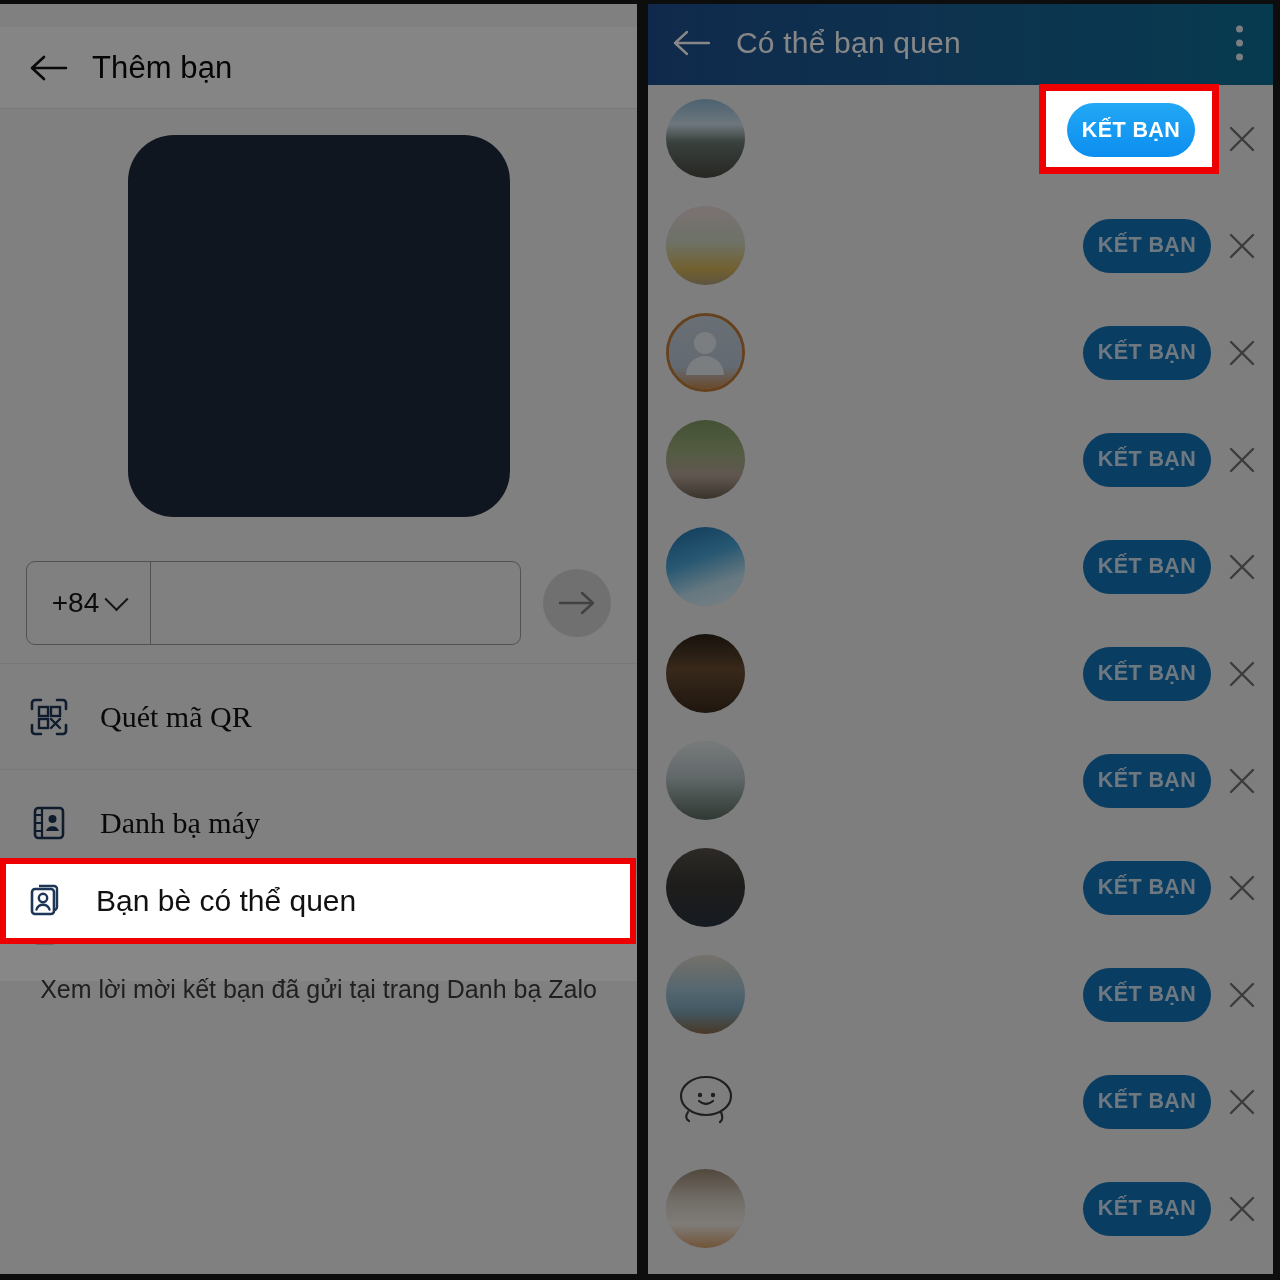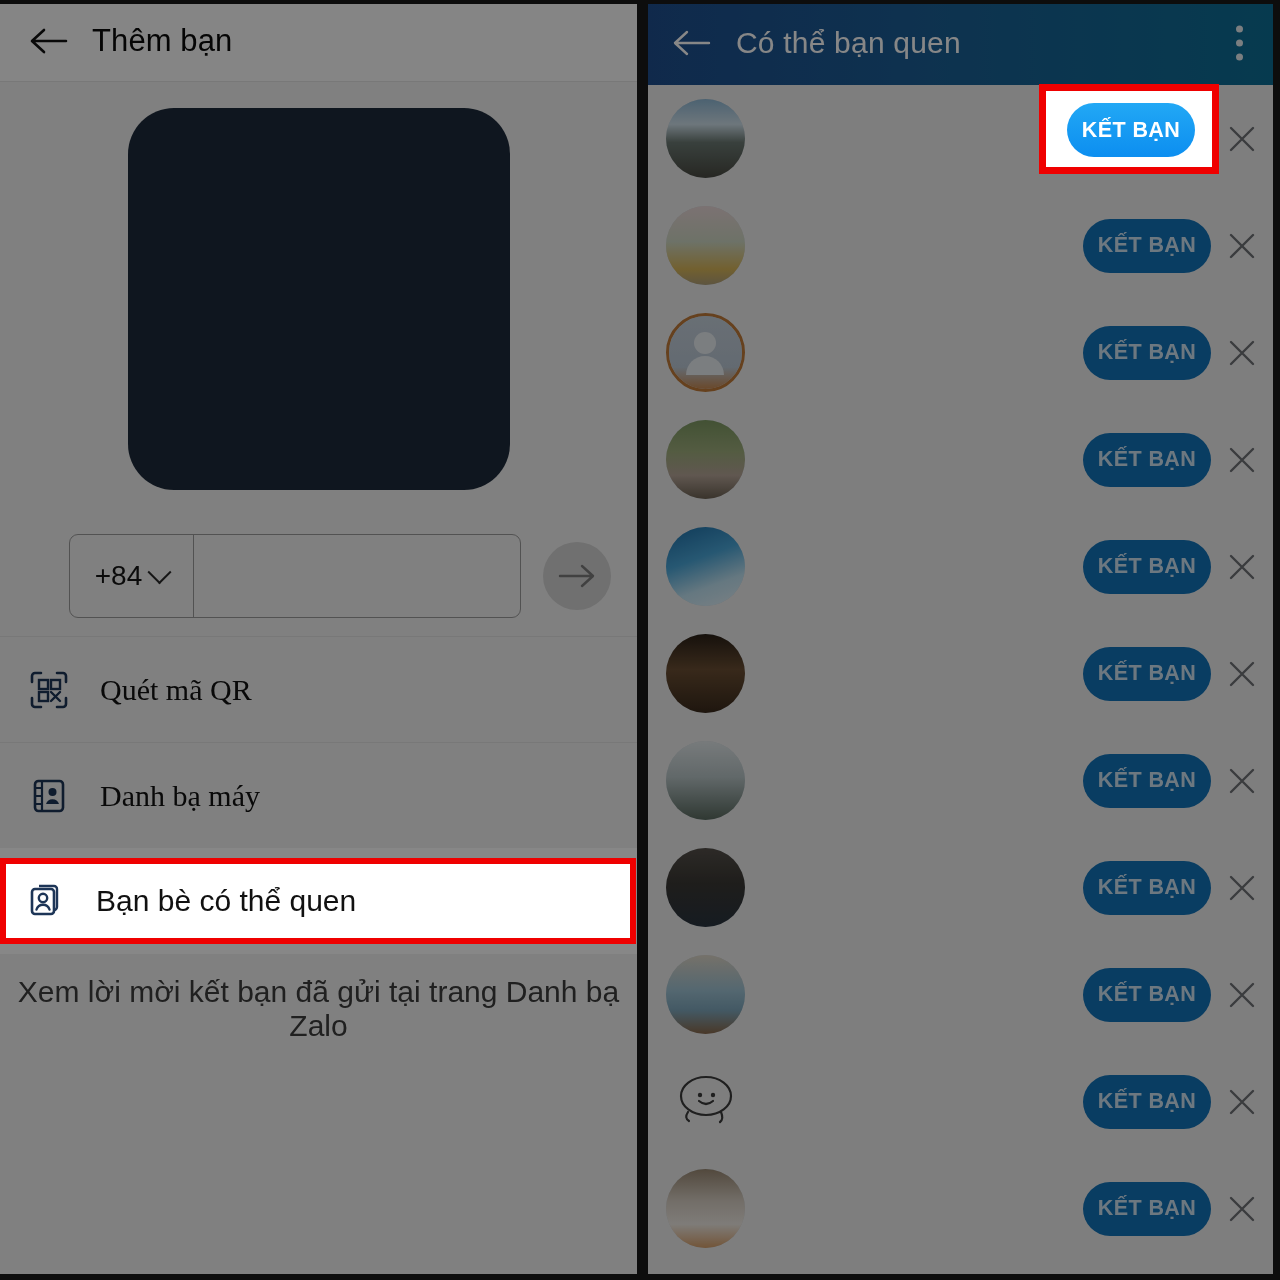--- a/index.html
+++ b/index.html
@@ -39,20 +39,21 @@
   }
   .l-appbar {
     position: relative;
     height: 82px;
     background: #fbfbfb;
     border-bottom: 1px solid #e2e2e2;
     display: flex;
     align-items: center;
     padding-left: 26px;
     box-sizing: border-box;
+    margin-top: 27px;
   }
   .l-back {
     width: 44px;
     height: 44px;
     display: flex;
     align-items: center;
     justify-content: center;
   }
   .l-title {
     margin-left: 22px;
@@ -75,21 +76,20 @@
     background: #1e2b3b;
   }
 
   .phone-row {
     height: 120px;
     display: flex;
     align-items: center;
     padding: 0 26px;
     background: #f2f2f2;
     box-sizing: border-box;
-    margin-left: 43px;
   }
   .phone-field {
     flex: 1;
     height: 82px;
     border: 1.6px solid #9b9b9b;
     border-radius: 9px;
     display: flex;
     align-items: stretch;
     background: transparent;
     max-width: 505px;
@@ -196,21 +196,21 @@
     font-size: 30px;
     color: #111;
   }
 
   .l-footer {
     position: absolute;
     top: 975px;
     left: 0;
     width: 637px;
     text-align: center;
-    font-size: 30px;
+    font-size: 25px;
     color: #3d3d3d;
     z-index: 20;
   }
 
   
   .panel-right {
     position: absolute;
     left: 648px;
     top: 0;
     width: 625px;

